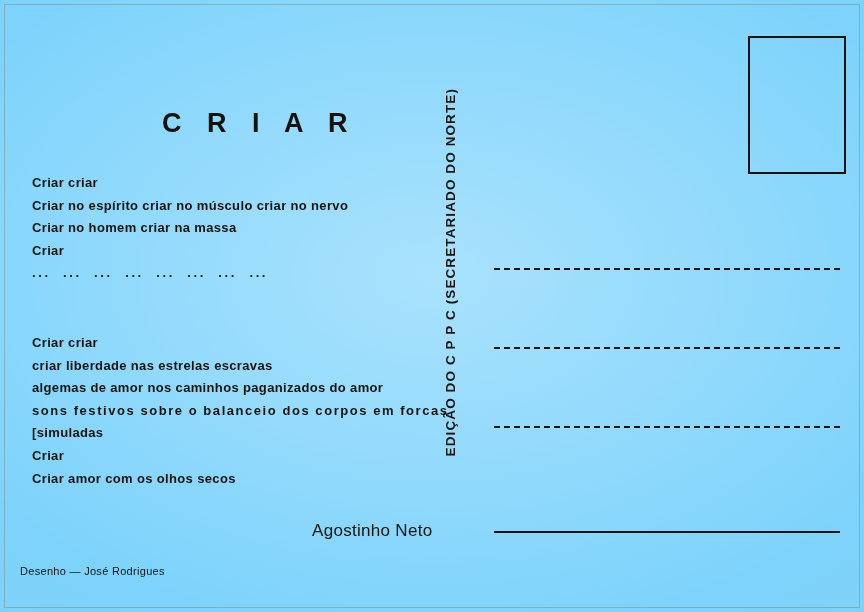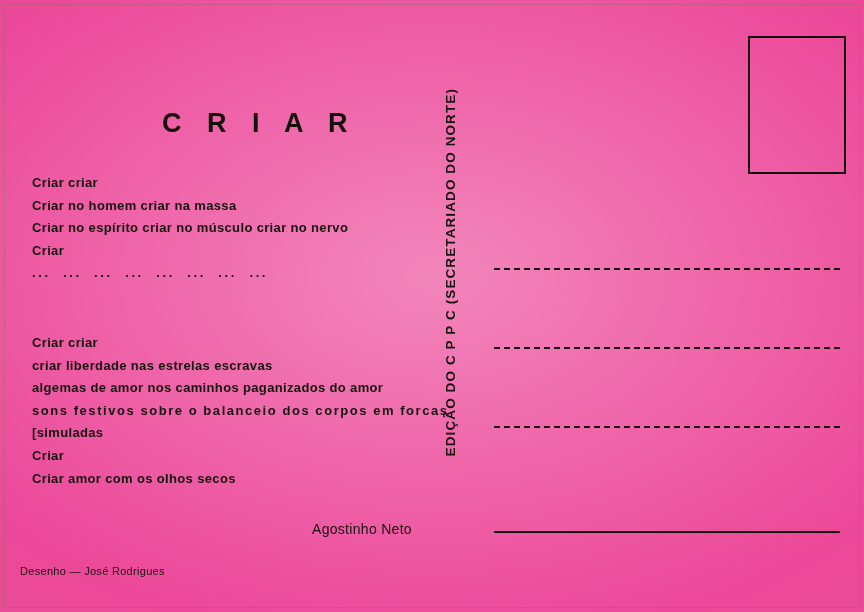--- a/index.html
+++ b/index.html
@@ -13,21 +13,21 @@
     overflow: hidden;
     font-family: "Liberation Sans", sans-serif;
   }
 
   #postcard {
     position: absolute;
     left: 0;
     top: 0;
     width: 864px;
     height: 612px;
-    background: #ec4899;
+    background: #7dd3fc;
     box-sizing: border-box;
   }
 
   
   #paper-texture {
     position: absolute;
     inset: 0;
     background:
       radial-gradient(ellipse 120% 110% at 50% 45%, rgba(255,255,255,0.34) 0%, rgba(255,255,255,0.0) 55%, rgba(180,170,130,0.16) 100%);
     pointer-events: none;
@@ -86,21 +86,21 @@
     font-weight: bold;
   }
   .line.indent-right {
     padding-right: 22px;
   }
 
   #poem-author {
     position: absolute;
     left: 312px;
     top: 521px;
-    font-size: 14px;
+    font-size: 17px;
     color: #17140e;
     letter-spacing: 0.3px;
   }
 
   #drawing-credit {
     position: absolute;
     left: 20px;
     top: 565px;
     font-size: 11px;
     color: #17140e;
@@ -175,22 +175,22 @@
 
   <div id="paper-texture"></div>
   <div id="card-border"></div>
 
   <div id="poem-area">
 
     <div id="poem-title">C R I A R</div>
 
     <div class="stanza" id="stanza-1">
       <div class="line">Criar criar</div>
+      <div class="line">Criar no espírito criar no músculo criar no nervo</div>
       <div class="line">Criar no homem criar na massa</div>
-      <div class="line">Criar no espírito criar no músculo criar no nervo</div>
       <div class="line">Criar</div>
       <div class="line dots">...  ...  ...  ...  ...  ...  ...  ...</div>
     </div>
 
     <div class="stanza" id="stanza-2">
       <div class="line">Criar criar</div>
       <div class="line">criar liberdade nas estrelas escravas</div>
       <div class="line">algemas de amor nos caminhos paganizados do amor</div>
       <div class="line spaced-wide">sons festivos sobre o balanceio dos corpos em forcas</div>
       <div class="line indent-right">[simuladas</div>

